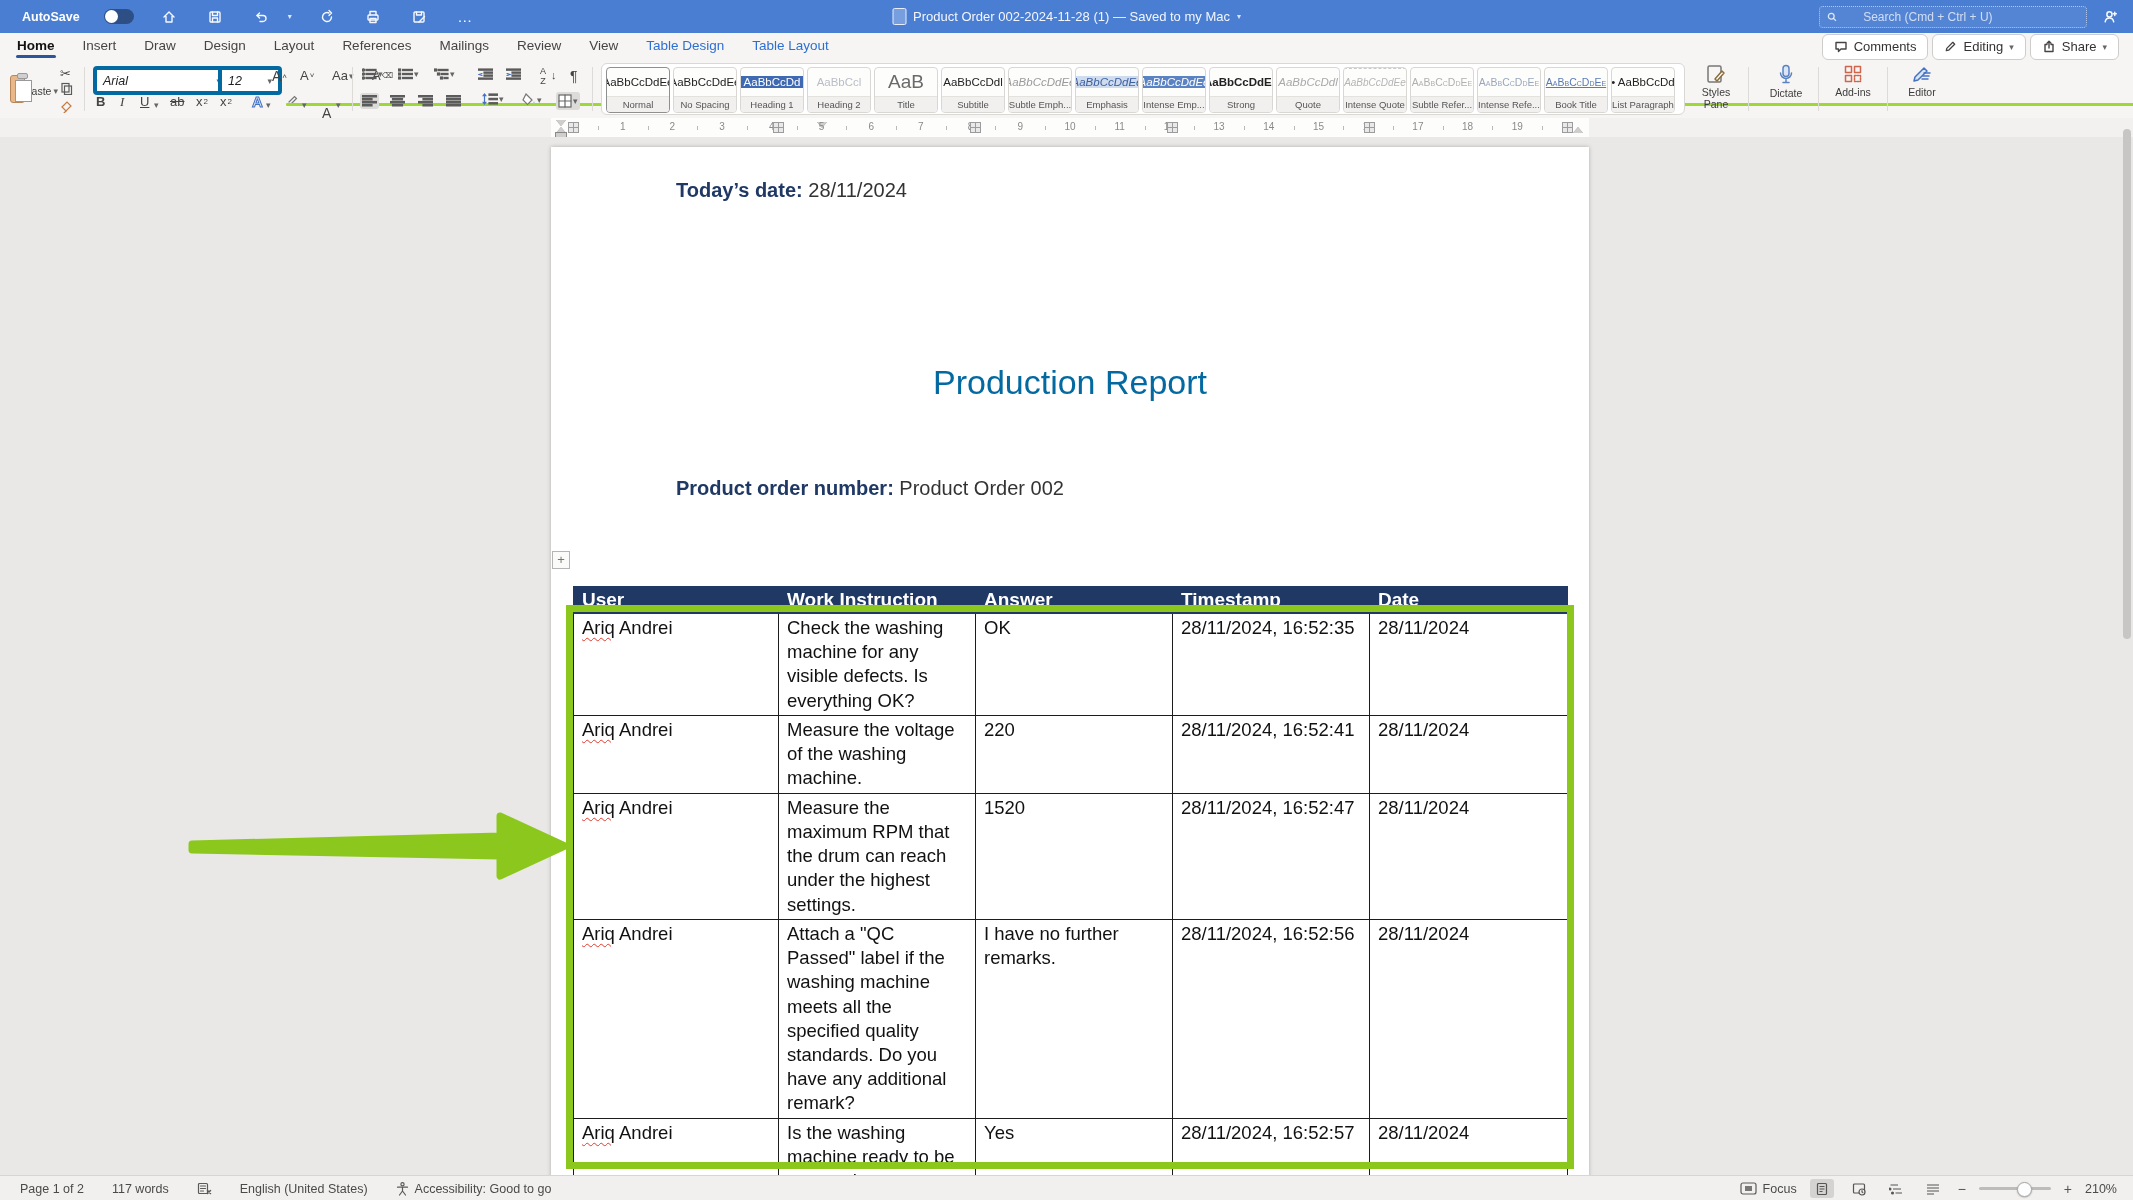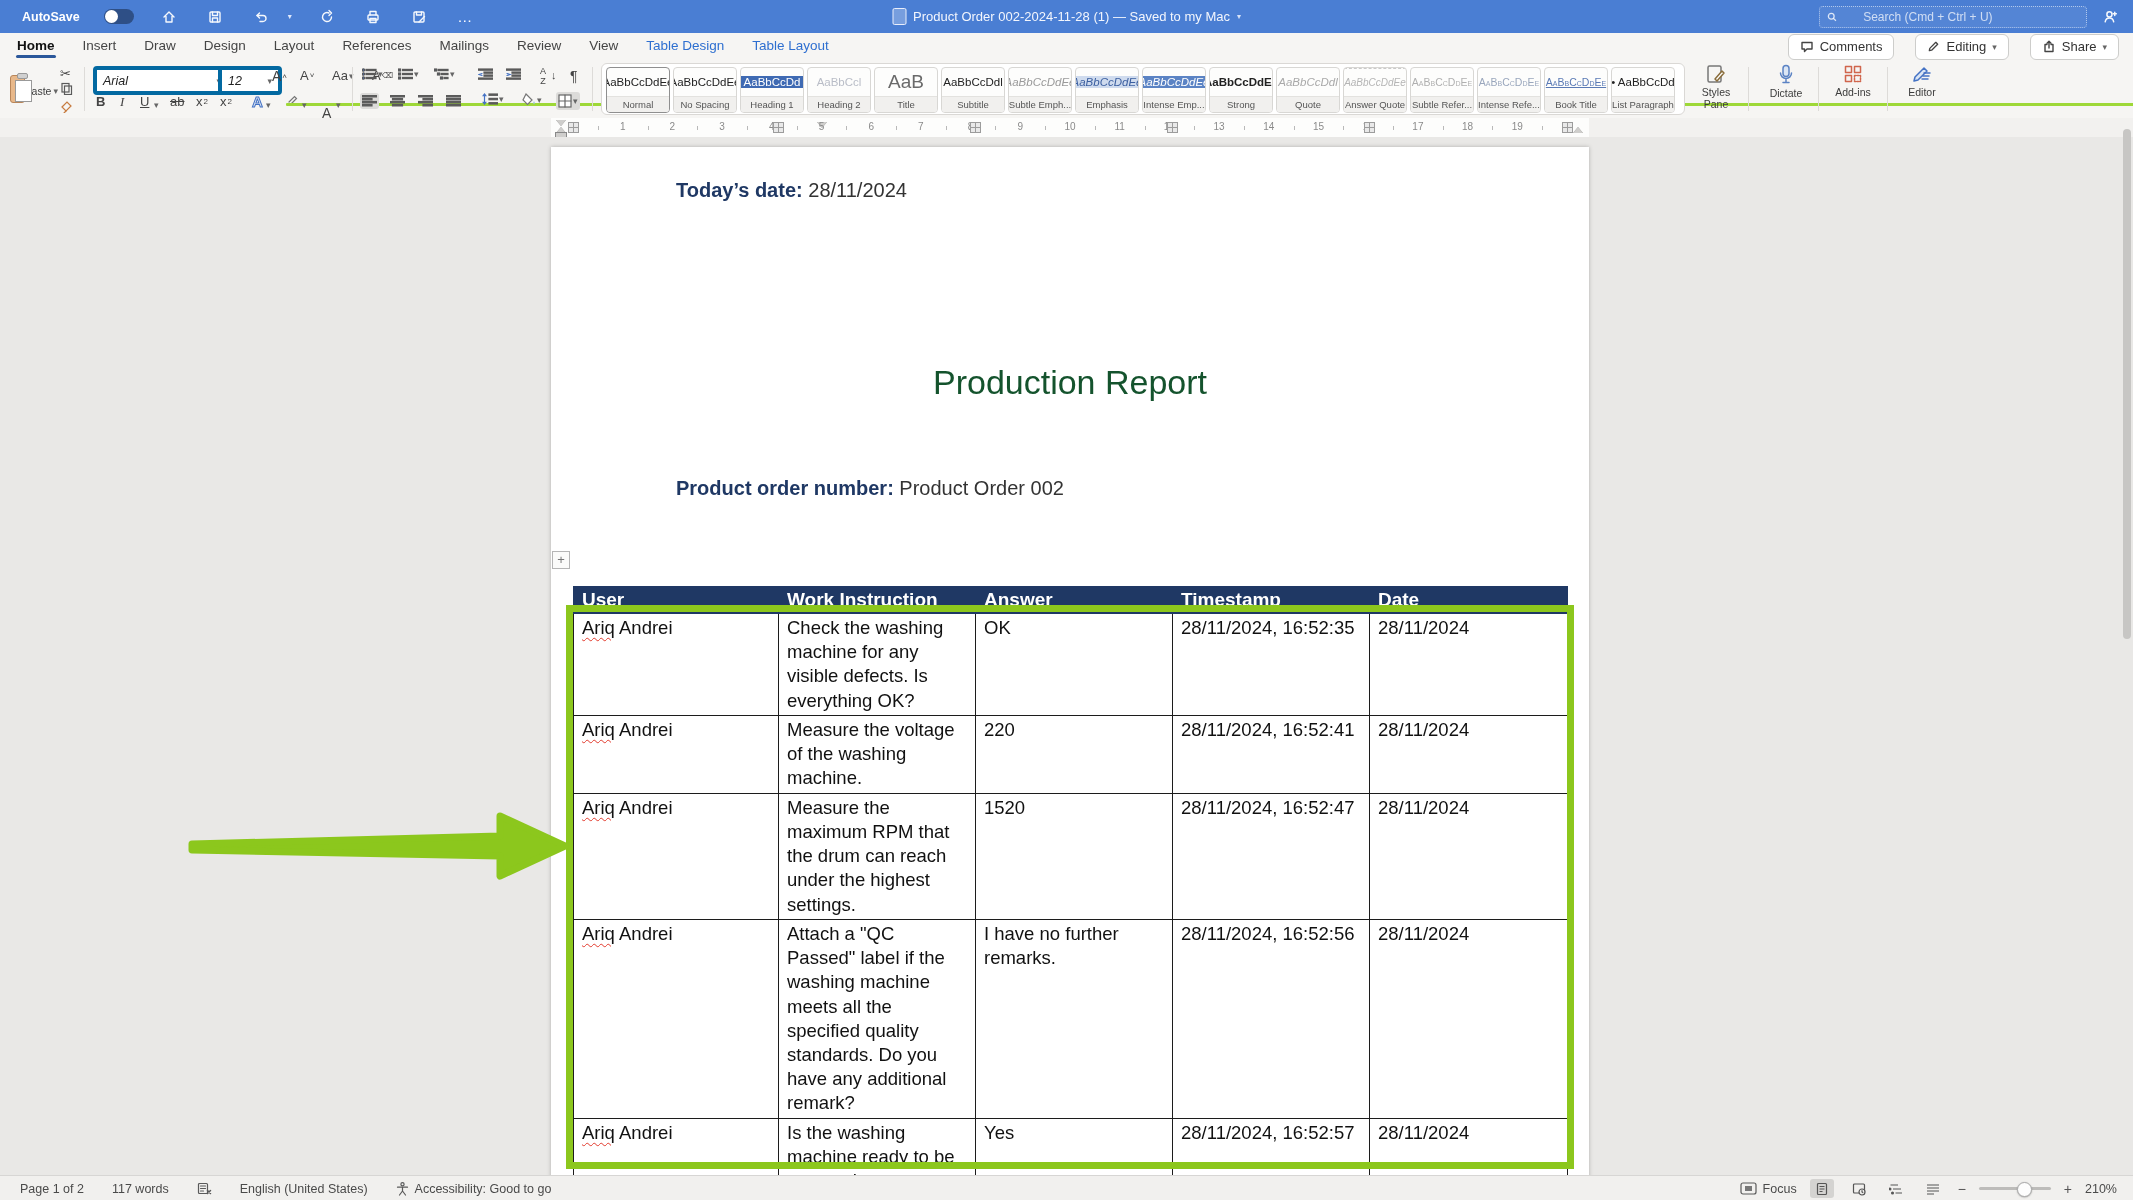--- a/index.html
+++ b/index.html
@@ -26,21 +26,21 @@
   .searchbox input{border:none;outline:none;background:transparent;color:#fff;font-size:12px;width:100%;}
   .searchbox input::placeholder{color:rgba(255,255,255,.72);}
   
   .tabrow{position:absolute;left:0;top:33px;width:100%;height:27px;background:#f6f5f3;
           display:flex;align-items:center;}
   .tabs{display:flex;gap:26px;padding-left:16px;align-items:center;}
   .tab{font-size:13.5px;color:#454545;padding:4px 1px 6px;position:relative;cursor:default;white-space:nowrap;}
   .tab.active{color:#111;font-weight:600;}
   .tab.active::after{content:"";position:absolute;left:0;right:0;bottom:1px;height:3px;border-radius:2px;background:#2b579a;}
   .tab.contextual{color:#2e6fd0;}
-  .tr-actions{position:absolute;right:14px;display:flex;gap:21px;align-items:center;}
+  .tr-actions{position:absolute;right:14px;display:flex;gap:4px;align-items:center;}
   .pillbtn{display:flex;align-items:center;gap:6px;background:#fff;border:1px solid #cdcdcb;border-radius:6px;
            height:24px;padding:0 11px;font-size:13px;color:#333;}
   .pillbtn svg{stroke:#444;fill:none;stroke-width:1.4;stroke-linecap:round;stroke-linejoin:round;}
   .chev{font-size:9px;color:#666;}
   
   .ribbon{position:absolute;left:0;top:60px;width:100%;height:58px;background:#f6f5f3;border-bottom:1px solid #d8d6d3;}
   .rsep{position:absolute;top:7px;width:1px;height:44px;background:#dddbd8;}
   .paste-btn{position:absolute;left:10px;top:4px;width:48px;height:50px;display:flex;flex-direction:row;align-items:center;border-radius:4px;}
   .clipboard{width:22px;height:26px;background:#e8b88a;border:1px solid #b8865a;border-radius:3px;position:relative;}
   .clipboard::before{content:"";position:absolute;left:4px;top:4px;width:15px;height:20px;background:#fff;border:1px solid #999;}
@@ -93,21 +93,21 @@
   .indbox{position:absolute;width:10px;height:4px;background:#cfcecc;outline:.5px solid #888;}
   .ruler-v{position:absolute;left:0;top:137px;width:15px;height:1038px;background:#f2f1ef;border-right:1px solid #dddcda;}
   .ruler-v .pageband{position:absolute;left:0;top:10px;width:15px;height:1028px;background:#fdfdfc;
       background-image:repeating-linear-gradient(to bottom,transparent 0 24px,#bcbcbc 24px 25px);background-size:4px 100%;background-repeat:no-repeat;background-position:6px 0;}
   
   .workspace{position:absolute;left:0;top:137px;width:2133px;height:1038px;background:#e9e8e6;overflow:hidden;}
   .page{position:absolute;left:551px;top:10px;width:1038px;height:1100px;background:#fff;box-shadow:0 0 4px rgba(0,0,0,.25);}
   .line-today{position:absolute;left:125px;top:32px;font-size:20px;}
   .line-today b{color:#1f3864;}
   .doc-h1{position:absolute;left:0;top:122px;width:100%;text-align:center;font-size:45px;font-weight:700;color:#1f3864;letter-spacing:.5px;}
-  .doc-h2{position:absolute;left:0;top:216px;width:100%;text-align:center;font-size:34px;color:#14532d;}
+  .doc-h2{position:absolute;left:0;top:216px;width:100%;text-align:center;font-size:34px;color:#0369a1;}
   .line-order{position:absolute;left:125px;top:330px;font-size:20px;}
   .line-order b{color:#1f3864;}
   .tbl-handle{position:absolute;left:1px;top:404px;width:16px;height:16px;border:1px solid #b5b5b5;background:#fbfbfa;
               color:#777;font-size:13px;line-height:15px;text-align:center;}
   table.doc{position:absolute;left:22px;top:439px;border-collapse:collapse;table-layout:fixed;width:994px;}
   table.doc th{background:#1f3864;color:#fff;font-size:19px;font-weight:600;text-align:left;padding:1px 8px;border:1px solid #1f3864;height:24px;}
   table.doc td{border:1px solid #1c1c1c;vertical-align:top;font-size:18.5px;line-height:1.31;padding:2px 8px 2px 8px;color:#111;}
   .sq{text-decoration:underline;text-decoration-style:wavy;text-decoration-color:#e23b2e;text-decoration-thickness:1px;text-underline-offset:3px;}
   .green-box{position:absolute;left:566px;top:468px;width:1008px;height:564px;border:7px solid #8cc71d;box-sizing:border-box;pointer-events:none;}
   .arrow-svg{position:absolute;left:182px;top:671px;pointer-events:none;}
@@ -453,21 +453,21 @@
       <div class="scard sv-strong">
           <div class="ssample">AaBbCcDdEe</div>
           <div class="sname">Strong</div>
         </div>
       <div class="scard sv-quote">
           <div class="ssample">AaBbCcDdl</div>
           <div class="sname">Quote</div>
         </div>
       <div class="scard sv-intense-quote">
           <div class="ssample">AaBbCcDdEe</div>
-          <div class="sname">Answer Quote</div>
+          <div class="sname">Intense Quote</div>
         </div>
       <div class="scard sv-subtle-ref">
           <div class="ssample">AaBbCcDdEe</div>
           <div class="sname">Subtle Refer...</div>
         </div>
       <div class="scard sv-intense-ref">
           <div class="ssample">AaBbCcDdEe</div>
           <div class="sname">Intense Refe...</div>
         </div>
       <div class="scard sv-book">

